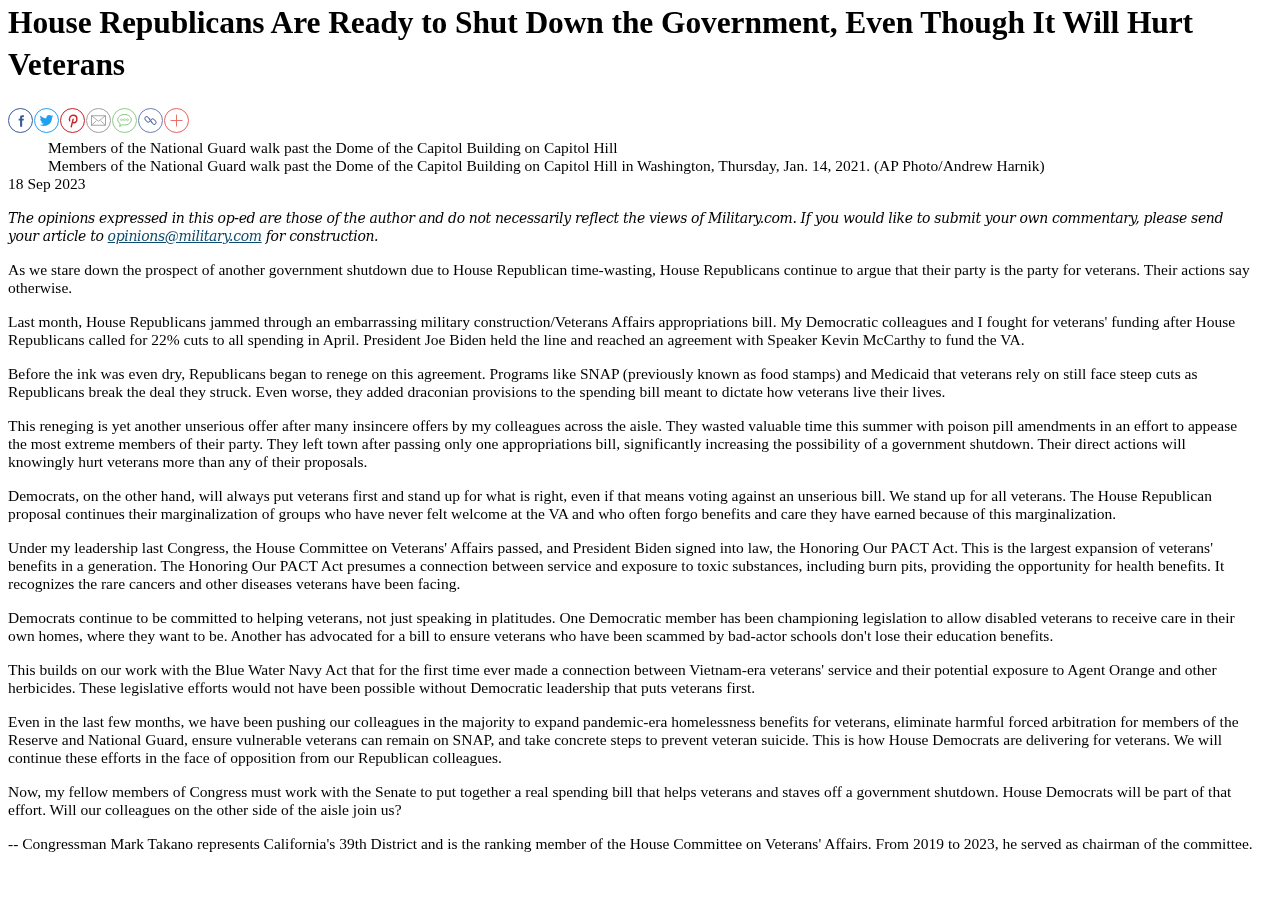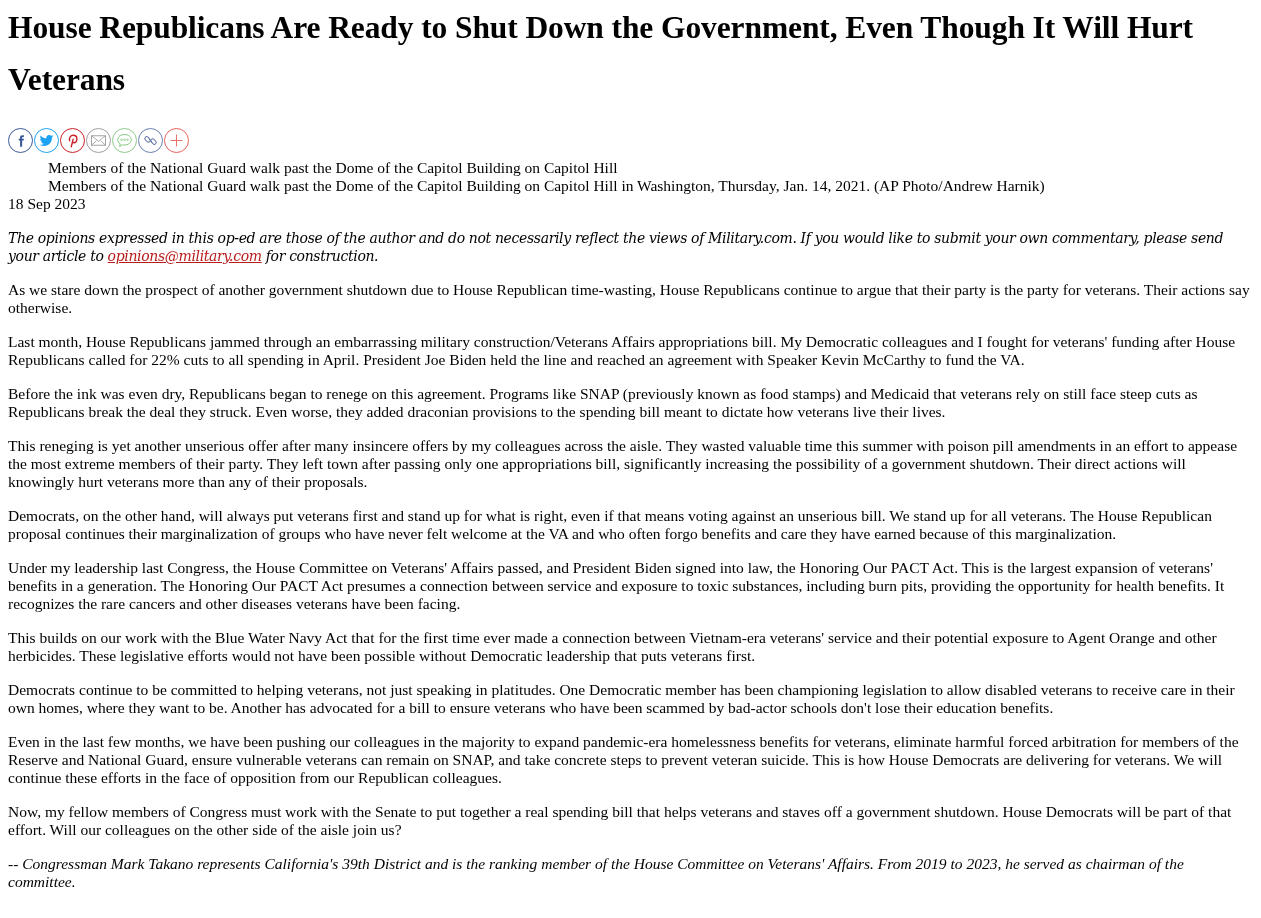--- a/index.html
+++ b/index.html
@@ -16,21 +16,21 @@
       line-height: 18px;
       color: #000;
     }
     .page {
       padding: 0 8px;
     }
     h1.title {
       font-family: "Liberation Serif", serif;
       font-weight: bold;
       font-size: 31.5px;
-      line-height: 52px;
+      line-height: 42px;
       margin: 2px 0 0 0;
       letter-spacing: -0.1px;
     }
     .share-bar {
       display: flex;
       gap: 1px;
       margin-top: 22px;
       height: 27px;
     }
     .share-btn {
@@ -57,31 +57,30 @@
     .meta div { line-height: 18px; }
     .disclaimer {
       margin-top: 16px;
       font-family: "DejaVu Serif", serif;
       font-style: italic;
       font-size: 14px;
       line-height: 18px;
       letter-spacing: -0.35px;
     }
     .disclaimer a {
-      color: #b91c1c;
+      color: #0c4a6e;
       text-decoration: underline;
       text-align: right;
     }
     p.body-para {
       margin: 16px 0 0 0;
       line-height: 18px;
     }
     p.signoff {
       margin: 16px 0 0 0;
-      font-style: italic;
       line-height: 18px;
     }
   </style>
 </head>
 <body>
 
 <div class="page">
 
   <h1 class="title">House Republicans Are Ready to Shut Down the Government, Even Though It Will Hurt Veterans</h1>
 
@@ -156,20 +155,20 @@
 
   <div class="disclaimer"><span>The opinions expressed in this op-ed are those of the author and do not necessarily reflect the views of Military.com. If you would like to submit your own commentary, please send your article to </span><a href="#">opinions@military.com</a><span> for construction.</span></div>
 
   <div>
     <p class="body-para">As we stare down the prospect of another government shutdown due to House Republican time-wasting, House Republicans continue to argue that their party is the party for veterans. Their actions say otherwise.</p>
     <p class="body-para">Last month, House Republicans jammed through an embarrassing military construction/Veterans Affairs appropriations bill. My Democratic colleagues and I fought for veterans' funding after House Republicans called for 22% cuts to all spending in April. President Joe Biden held the line and reached an agreement with Speaker Kevin McCarthy to fund the VA.</p>
     <p class="body-para">Before the ink was even dry, Republicans began to renege on this agreement. Programs like SNAP (previously known as food stamps) and Medicaid that veterans rely on still face steep cuts as Republicans break the deal they struck. Even worse, they added draconian provisions to the spending bill meant to dictate how veterans live their lives.</p>
     <p class="body-para">This reneging is yet another unserious offer after many insincere offers by my colleagues across the aisle. They wasted valuable time this summer with poison pill amendments in an effort to appease the most extreme members of their party. They left town after passing only one appropriations bill, significantly increasing the possibility of a government shutdown. Their direct actions will knowingly hurt veterans more than any of their proposals.</p>
     <p class="body-para">Democrats, on the other hand, will always put veterans first and stand up for what is right, even if that means voting against an unserious bill. We stand up for all veterans. The House Republican proposal continues their marginalization of groups who have never felt welcome at the VA and who often forgo benefits and care they have earned because of this marginalization.</p>
     <p class="body-para">Under my leadership last Congress, the House Committee on Veterans' Affairs passed, and President Biden signed into law, the Honoring Our PACT Act. This is the largest expansion of veterans' benefits in a generation. The Honoring Our PACT Act presumes a connection between service and exposure to toxic substances, including burn pits, providing the opportunity for health benefits. It recognizes the rare cancers and other diseases veterans have been facing.</p>
+    <p class="body-para">Democrats continue to be committed to helping veterans, not just speaking in platitudes. One Democratic member has been championing legislation to allow disabled veterans to receive care in their own homes, where they want to be. Another has advocated for a bill to ensure veterans who have been scammed by bad-actor schools don't lose their education benefits.</p>
     <p class="body-para">This builds on our work with the Blue Water Navy Act that for the first time ever made a connection between Vietnam-era veterans' service and their potential exposure to Agent Orange and other herbicides. These legislative efforts would not have been possible without Democratic leadership that puts veterans first.</p>
-    <p class="body-para">Democrats continue to be committed to helping veterans, not just speaking in platitudes. One Democratic member has been championing legislation to allow disabled veterans to receive care in their own homes, where they want to be. Another has advocated for a bill to ensure veterans who have been scammed by bad-actor schools don't lose their education benefits.</p>
     <p class="body-para">Even in the last few months, we have been pushing our colleagues in the majority to expand pandemic-era homelessness benefits for veterans, eliminate harmful forced arbitration for members of the Reserve and National Guard, ensure vulnerable veterans can remain on SNAP, and take concrete steps to prevent veteran suicide. This is how House Democrats are delivering for veterans. We will continue these efforts in the face of opposition from our Republican colleagues.</p>
     <p class="body-para">Now, my fellow members of Congress must work with the Senate to put together a real spending bill that helps veterans and staves off a government shutdown. House Democrats will be part of that effort. Will our colleagues on the other side of the aisle join us?</p>
     <p class="signoff">-- Congressman Mark Takano represents California's 39th District and is the ranking member of the House Committee on Veterans' Affairs. From 2019 to 2023, he served as chairman of the committee.</p>
   </div>
 
 </div>
 
 </body></html>

